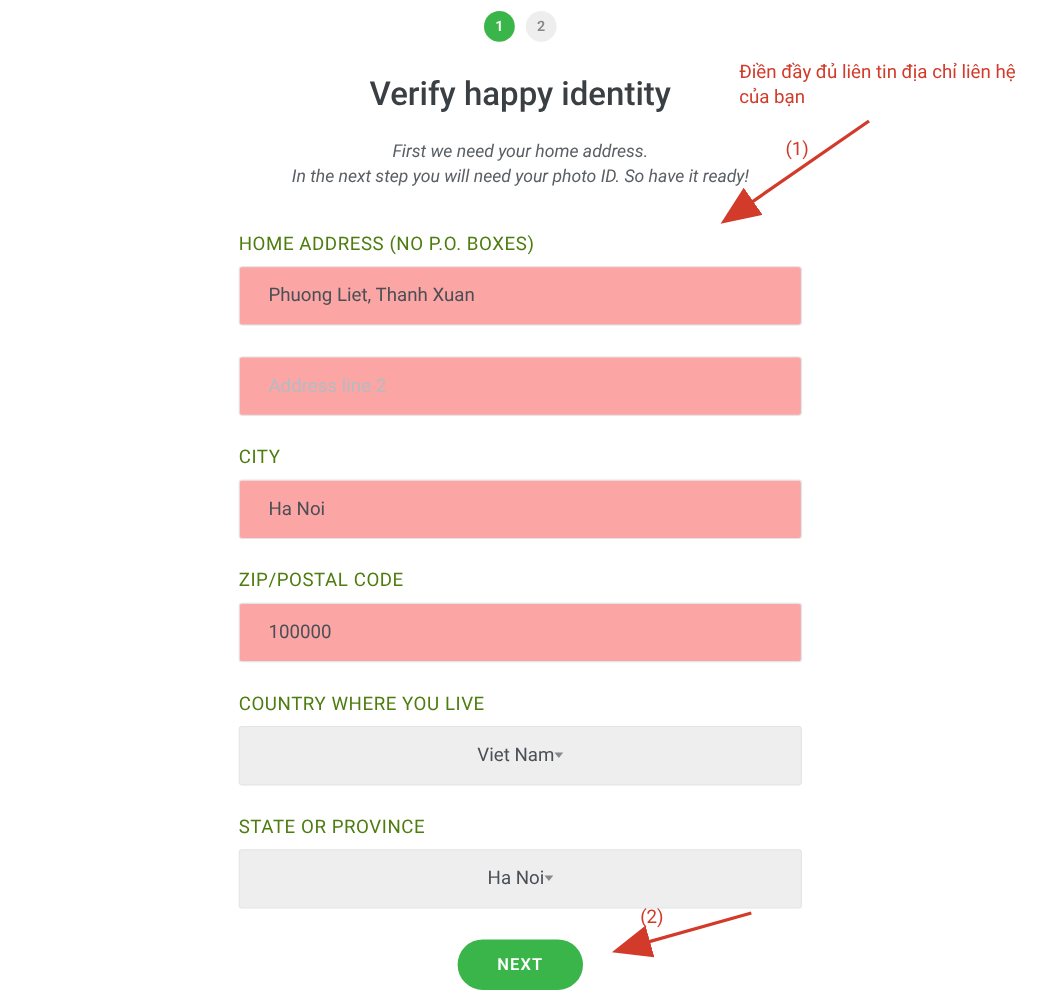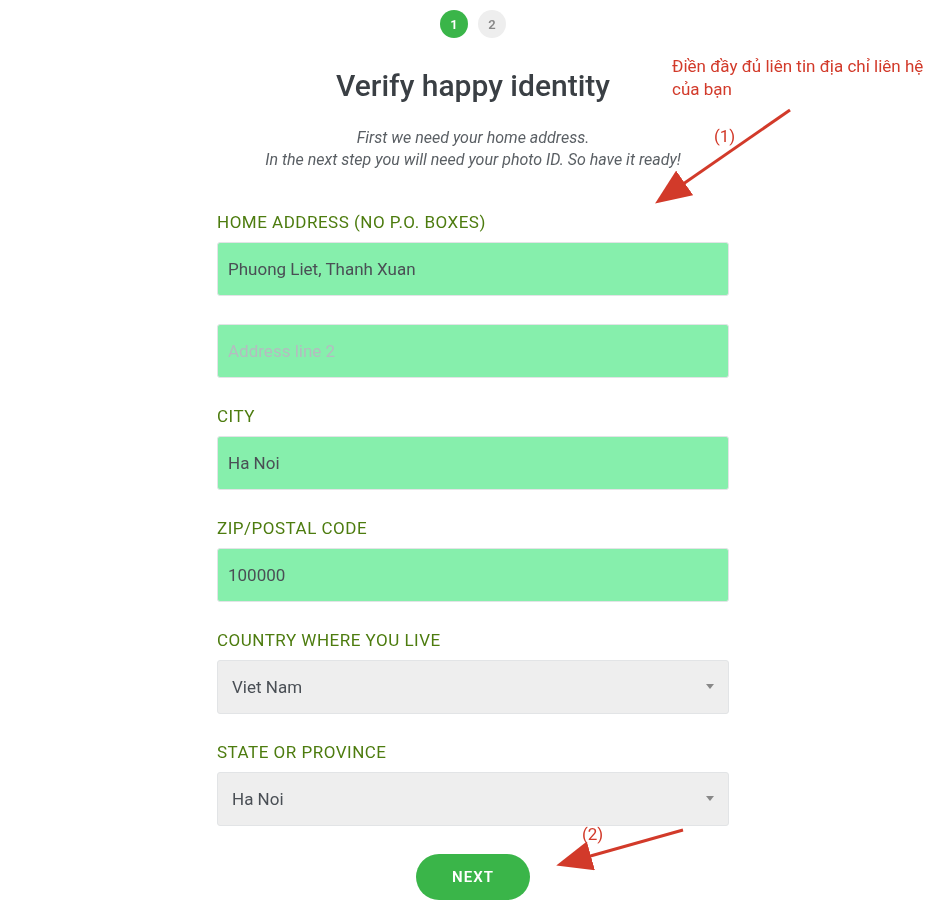--- a/index.html
+++ b/index.html
@@ -70,41 +70,41 @@
       letter-spacing: 0.5px;
       color: #4d7c0f;
       text-transform: uppercase;
       margin-bottom: 10px;
     }
     .form-input {
       width: 100%;
       height: 54px;
       border: 1px solid #e2e4e6;
       border-radius: 3px;
-      padding: 0 10px;
+      padding: 0 26px;
       font-size: 17px;
       color: #4a4f55;
-      background: #86efac;
+      background: #fca5a5;
       font-family: inherit;
     }
     .form-input::placeholder {
       color: #b5bbc0;
     }
     .form-select {
       width: 100%;
       height: 54px;
       border: 1px solid #e2e4e6;
       border-radius: 3px;
       padding: 0 14px;
       font-size: 17px;
       color: #4a4f55;
       background: #eeeeee;
       display: flex;
       align-items: center;
-      justify-content: space-between;
+      justify-content: center;
       cursor: pointer;
     }
     .caret {
       width: 0;
       height: 0;
       border-left: 4px solid transparent;
       border-right: 4px solid transparent;
       border-top: 5px solid #888;
     }
     .help-text {

